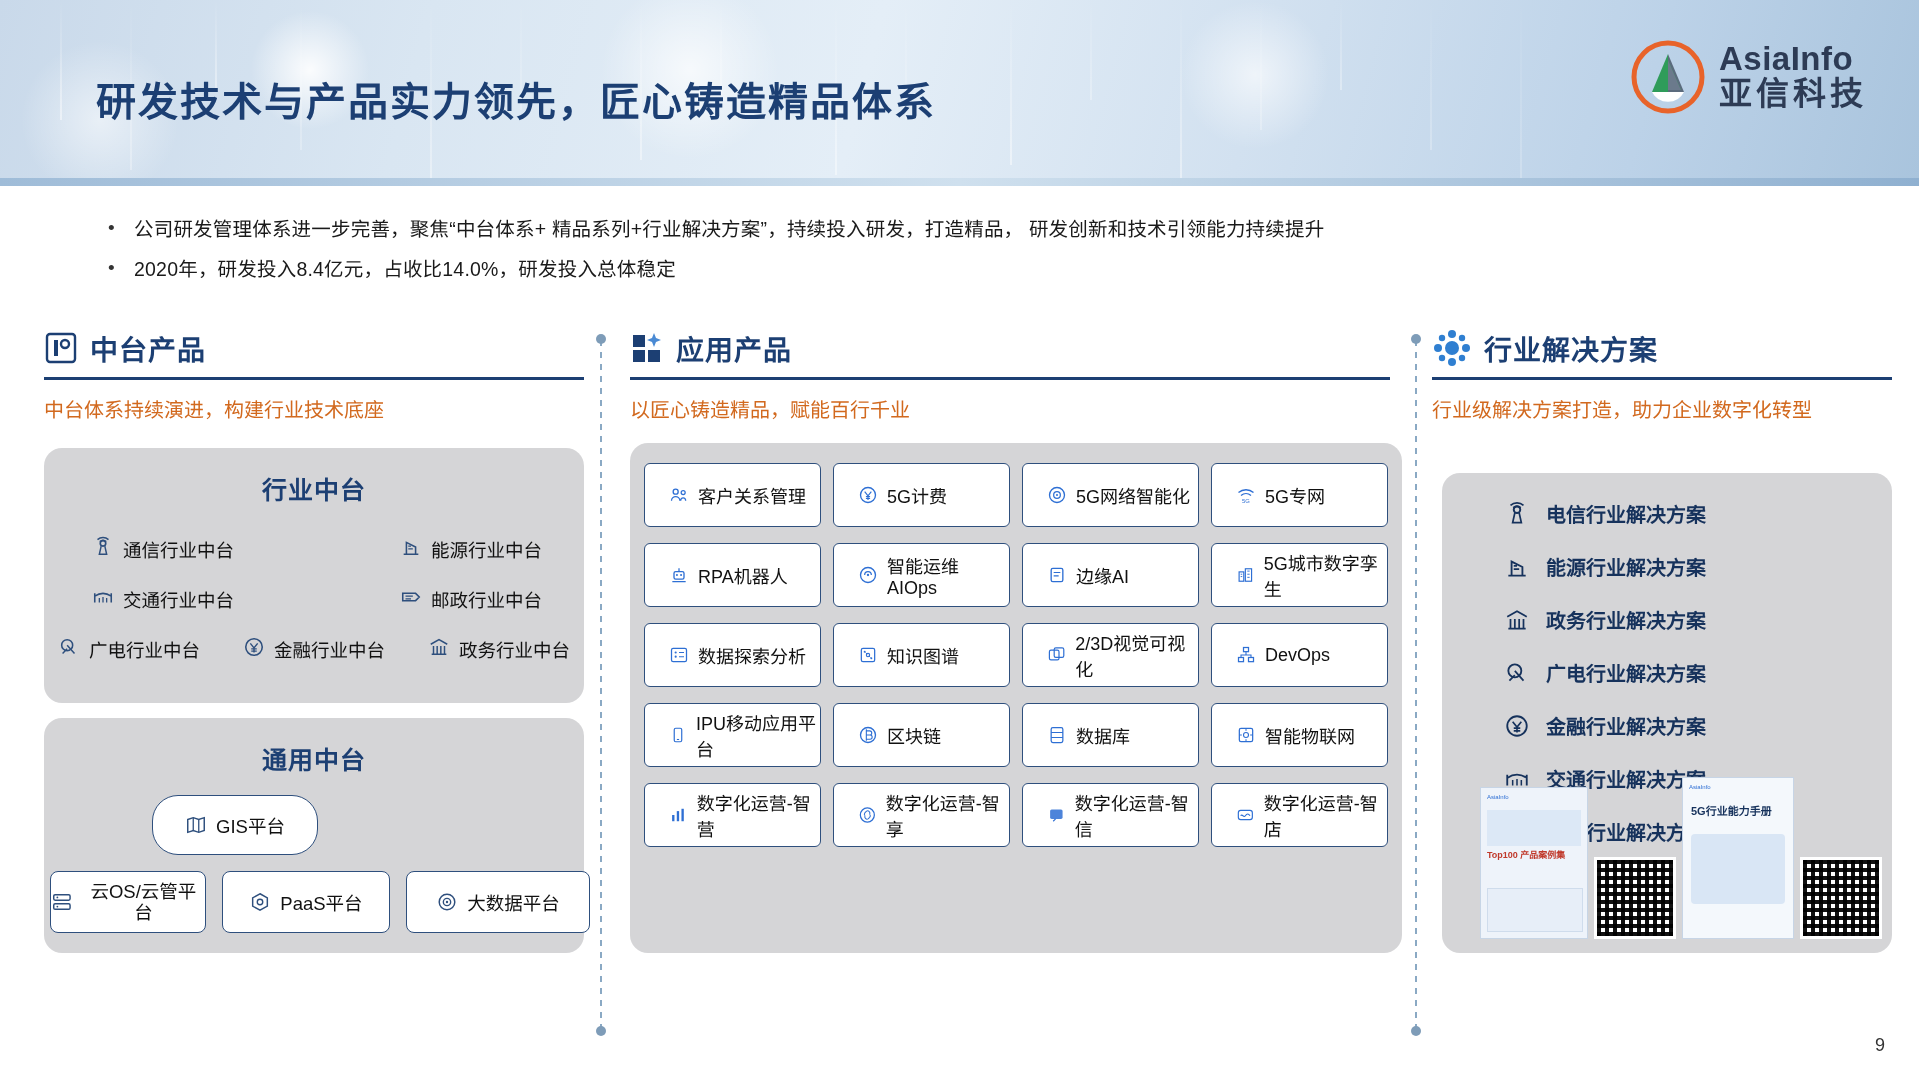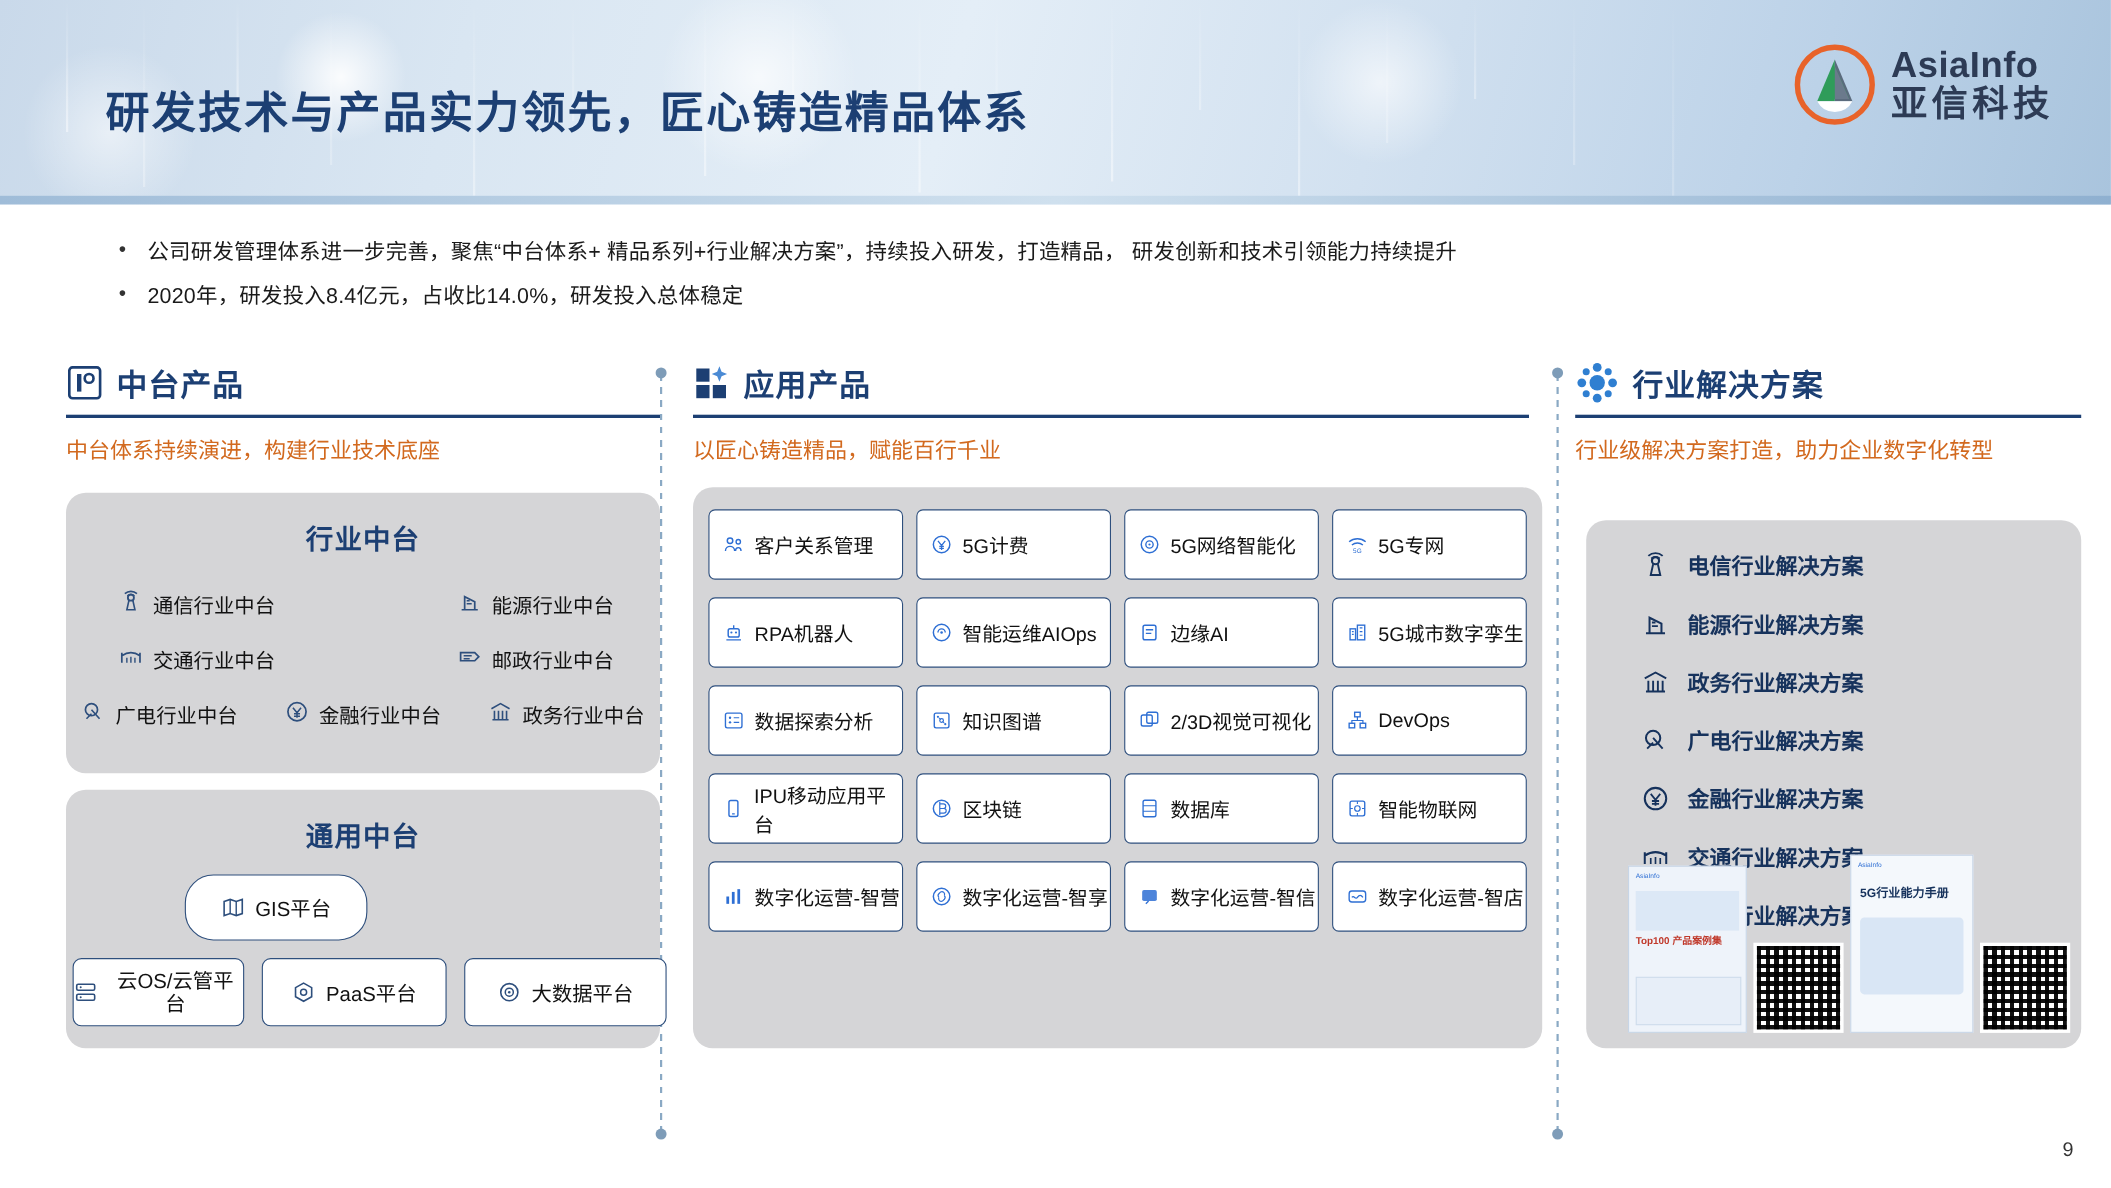--- a/index.html
+++ b/index.html
@@ -192,21 +192,21 @@
     grid-template-columns: repeat(4, 1fr);
     gap: 16px 12px;
   }
   .cell {
     background: #ffffff;
     border: 1.5px solid #2e4f7d;
     border-radius: 6px;
     display: flex;
     align-items: center;
     gap: 9px;
-    padding-left: 12px;
+    padding-left: 24px;
     font-size: 18px;
     color: #111;
     box-sizing: border-box;
     height: 64px;
   }
 
   
   .sol-item {
     display: flex;
     align-items: center;
@@ -301,21 +301,21 @@
 
 <div class="sep" style="left:600px; top:340px; height:690px;">
   <div class="cap" style="top:-6px;"></div>
   <div class="cap" style="bottom:-6px;"></div>
 </div>
 <div class="sep" style="left:1415px; top:340px; height:690px;">
   <div class="cap" style="top:-6px;"></div>
   <div class="cap" style="bottom:-6px;"></div>
 </div>
 
-<div class="col" style="left:44px; width:540px;margin-left:16px;">
+<div class="col" style="left:44px; width:540px;">
   <div class="col-head">
     <span>
       <svg width="34" height="34" viewBox="0 0 34 34">
         <rect x="3" y="3" width="28" height="28" rx="3" fill="none" stroke="#1c3f73" stroke-width="2.4"></rect>
         <rect x="10" y="9" width="4" height="16" fill="#1c3f73"></rect>
         <rect x="17" y="9" width="8" height="8" rx="4" fill="none" stroke="#1c3f73" stroke-width="2.4"></rect>
       </svg>
     </span>
     <span class="col-title">中台产品</span>
   </div>
@@ -620,21 +620,21 @@
         <circle cx="10" cy="30" r="3.2" fill="#2f7fd1"></circle>
         <circle cx="30" cy="30" r="3.2" fill="#2f7fd1"></circle>
       </svg>
     </span>
     <span class="col-title">行业解决方案</span>
   </div>
   <div class="col-underline" style="width:460px;"></div>
   <div class="col-sub" style="width:400px;">行业级解决方案打造，助力企业数字化转型</div>
 
   <div class="panel" style="position:absolute; left:10px; top:148px; width:450px; height:480px; background:#d5d5d7;">
-    <div style="position:absolute; left:50px; top:26px;">
+    <div style="position:absolute; left:62px; top:26px;">
       <div class="sol-item">
         <svg width="26" height="26" viewBox="0 0 24 24">
             <circle cx="12" cy="8" r="3" fill="none" stroke="#16325c" stroke-width="1.8"></circle>
             <path d="M6 4a9 9 0 0 1 12 0M8.5 6.2a5.5 5.5 0 0 1 7 0" fill="none" stroke="#16325c" stroke-width="1.6"></path>
             <path d="M10 11l-2 9h8l-2-9" fill="none" stroke="#16325c" stroke-width="1.6"></path>
           </svg>
         <span>电信行业解决方案</span>
       </div>
       <div class="sol-item">
         <svg width="26" height="26" viewBox="0 0 24 24">

